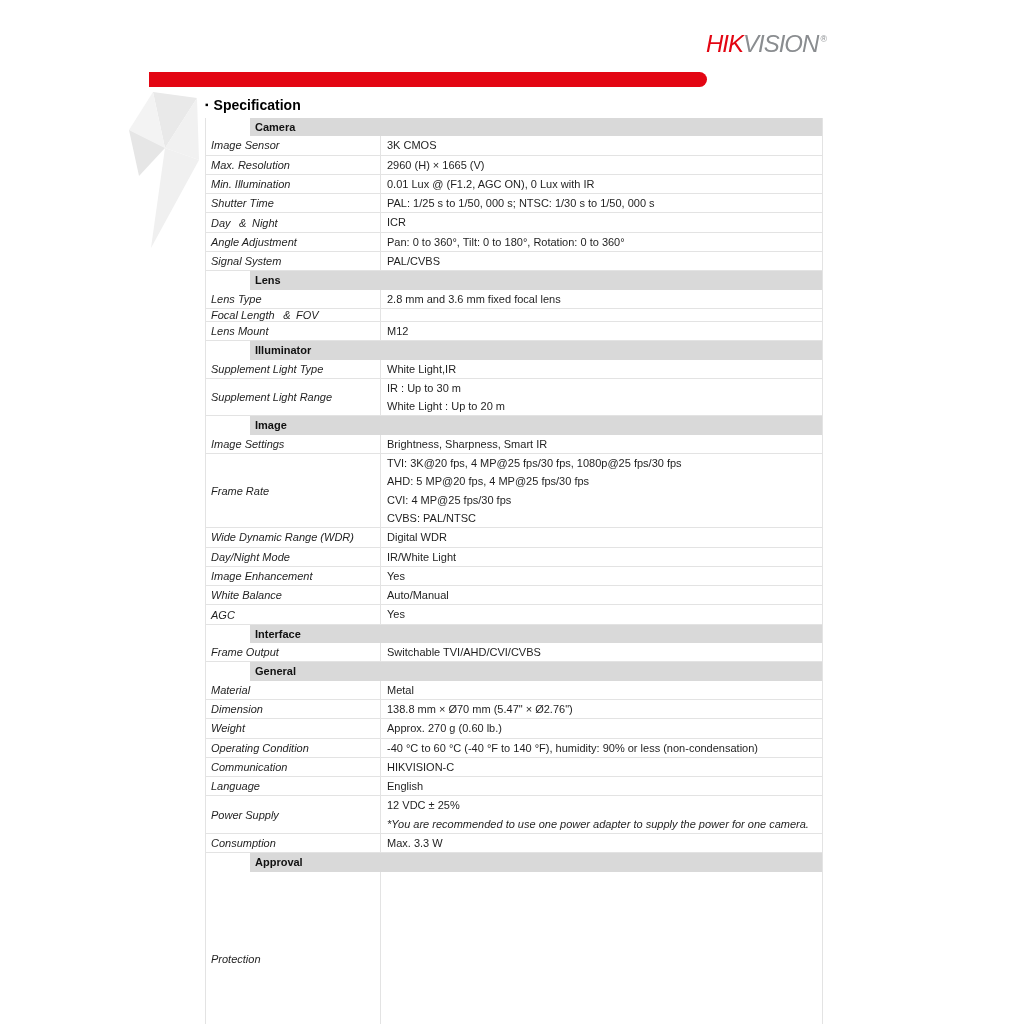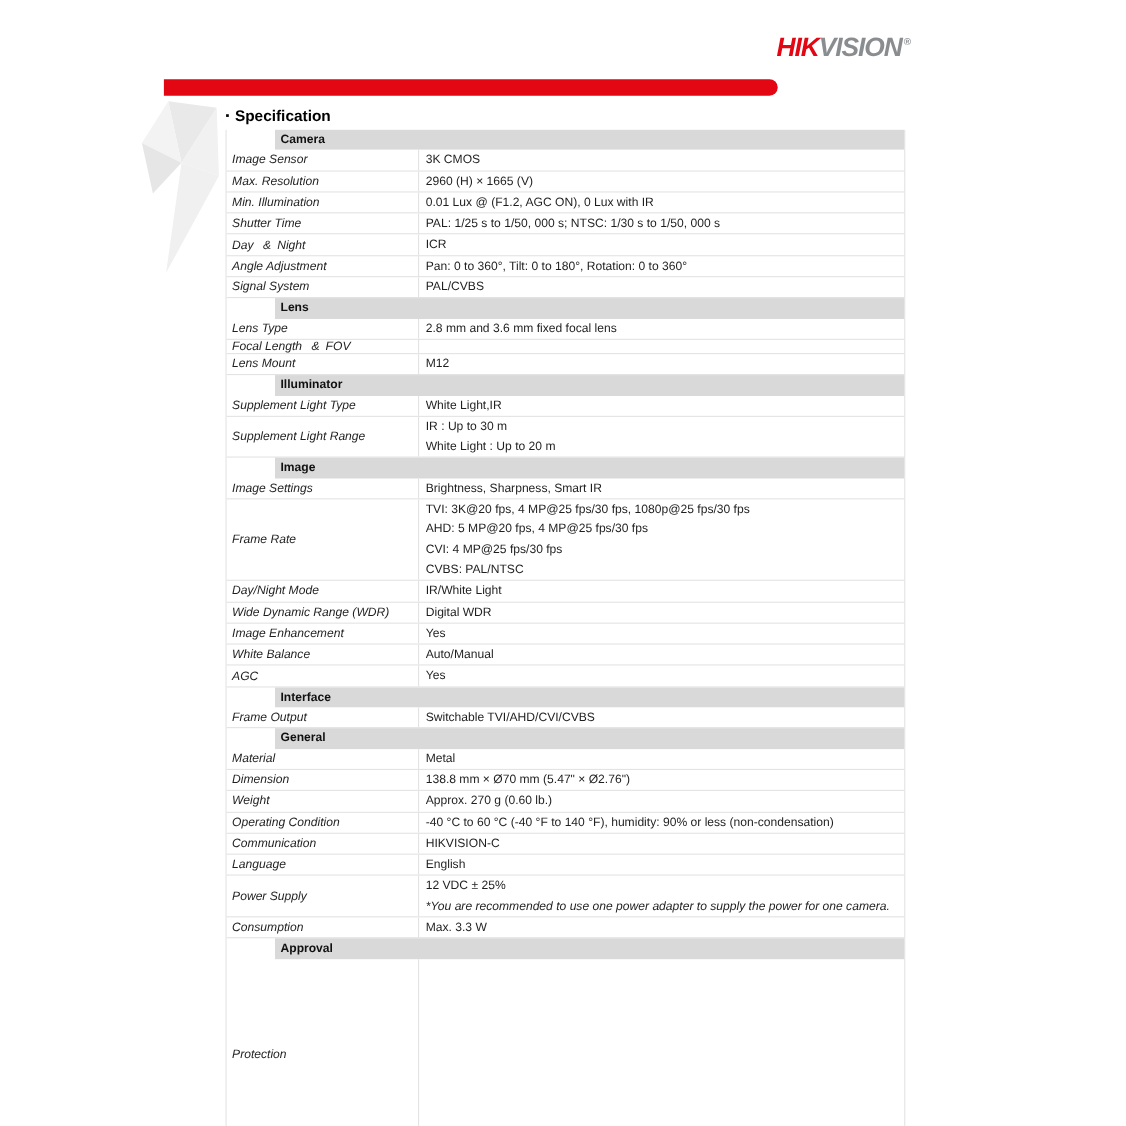--- a/index.html
+++ b/index.html
@@ -7,21 +7,21 @@
     --logo-gray:#8a8d90;
     --section-bg:#d9d9d9;
     --line:#e3e3e3;
   }
   html,body{margin:0;padding:0;background:#ffffff;}
   .page{
     position:relative;width:1024px;height:1024px;background:#ffffff;overflow:hidden;
     font-family:"Liberation Sans","DejaVu Sans",sans-serif;color:#1f1f1f;
   }
   
-  .logo{position:absolute;top:30px;left:706px;font-size:24px;font-weight:700;font-style:italic;
+  .logo{position:absolute;top:30px;left:706px;font-size:24px;font-weight:400;font-style:italic;
         letter-spacing:-1px;white-space:nowrap;text-align:right;}
   .logo .hik{color:var(--red);}
   .logo .vision{color:var(--logo-gray);}
   .logo .reg{font-size:9px;color:var(--logo-gray);vertical-align:10px;font-style:normal;
              letter-spacing:0;margin-left:2px;}
   
   .red-bar{position:absolute;left:149px;top:72px;width:558px;height:15px;background:var(--red);
            border-radius:0 8px 8px 0;}
   
   .watermark{position:absolute;left:123px;top:88px;}
@@ -148,29 +148,29 @@
       <div class="row">
         <div class="cl">Frame Rate</div>
         <div class="cv">
           <div class="ln">TVI: 3K@20 fps, 4 MP@25 fps/30 fps, 1080p@25 fps/30 fps</div>
           <div class="ln">AHD: 5 MP@20 fps, 4 MP@25 fps/30 fps</div>
           <div class="ln">CVI: 4 MP@25 fps/30 fps</div>
           <div class="ln">CVBS: PAL/NTSC</div>
         </div>
       </div>
       <div class="row">
+        <div class="cl">Wide Dynamic Range (WDR)</div>
+        <div class="cv">
+          <div class="ln">Digital WDR</div>
+        </div>
+      </div>
+      <div class="row">
         <div class="cl">Day/Night Mode</div>
         <div class="cv">
           <div class="ln">IR/White Light</div>
-        </div>
-      </div>
-      <div class="row">
-        <div class="cl">Wide Dynamic Range (WDR)</div>
-        <div class="cv">
-          <div class="ln">Digital WDR</div>
         </div>
       </div>
       <div class="row">
         <div class="cl">Image Enhancement</div>
         <div class="cv">
           <div class="ln">Yes</div>
         </div>
       </div>
       <div class="row">
         <div class="cl">White Balance</div>

